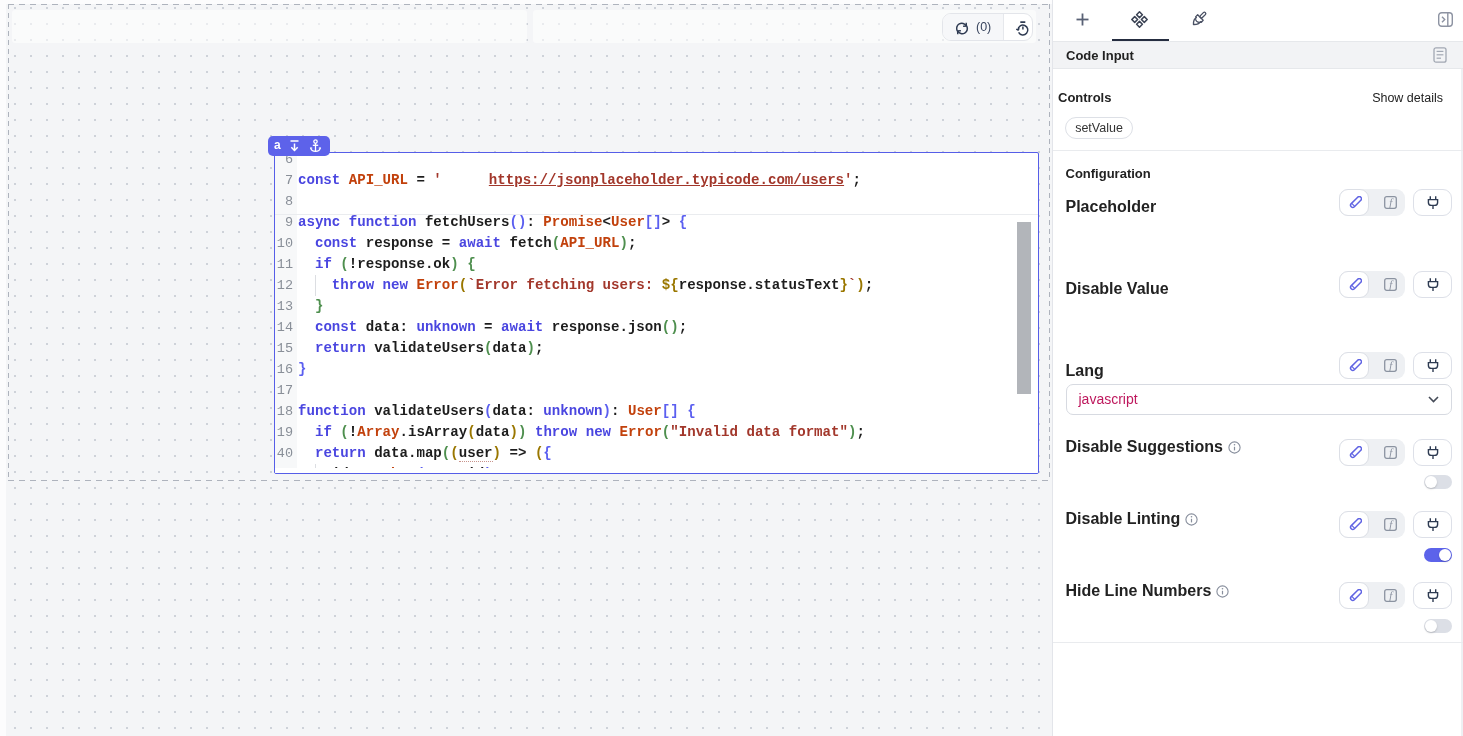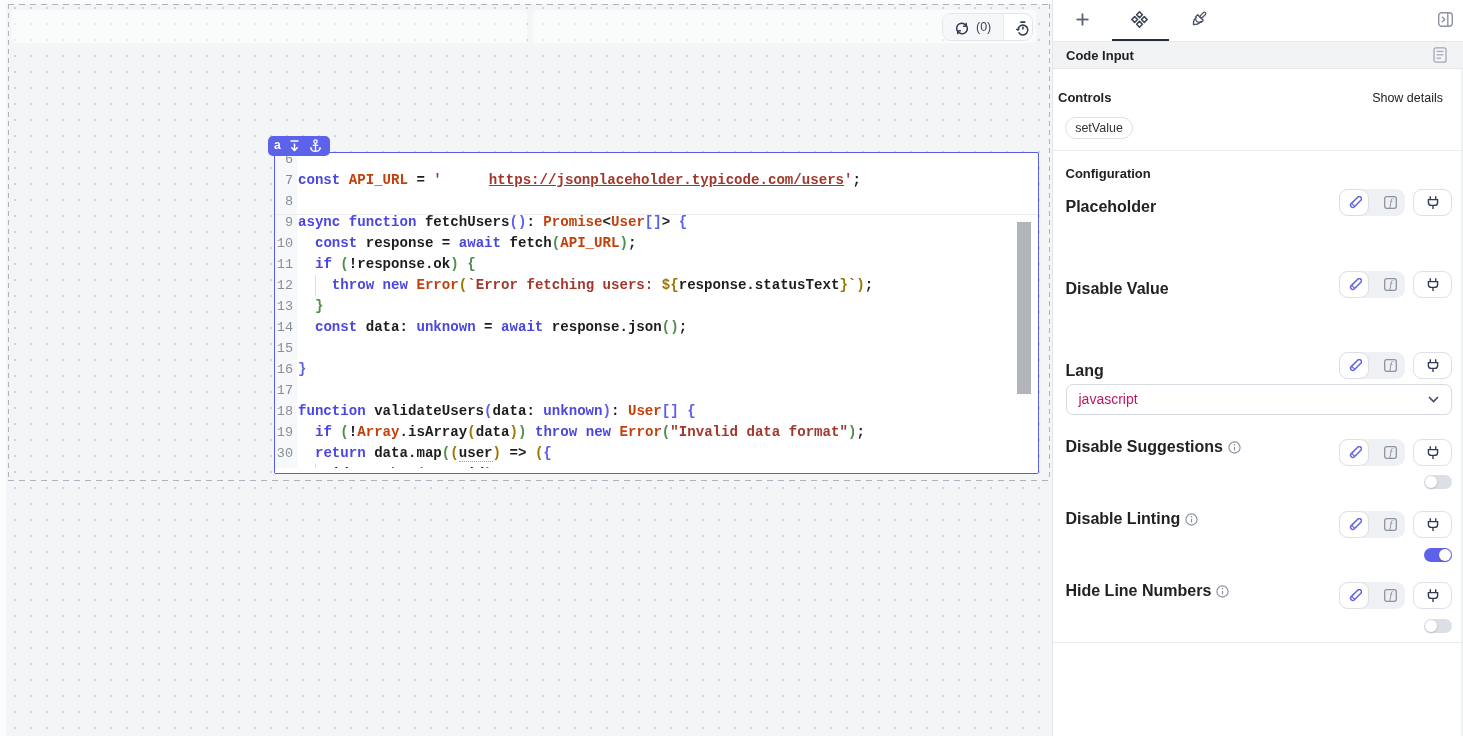--- a/index.html
+++ b/index.html
@@ -123,30 +123,31 @@
     <div class="ln" style="top:80px">10</div>
     <div class="ln" style="top:101px">11</div>
     <div class="ln" style="top:122px">12</div>
     <div class="ln" style="top:143px">13</div>
     <div class="ln" style="top:164px">14</div>
     <div class="ln" style="top:185px">15</div>
     <div class="ln" style="top:206px">16</div>
     <div class="ln" style="top:227px">17</div>
     <div class="ln" style="top:248px">18</div>
     <div class="ln" style="top:269px">19</div>
-    <div class="ln" style="top:290px">30</div>
+    <div class="ln" style="top:290px">40</div>
     <div class="ln" style="top:311px">21</div>
     <div class="cl" style="top:17px"><span class="k">const</span> <span class="t">API_URL</span> = <span class="s">'<span class="url">https://jsonplaceholder.typicode.com/users</span>'</span>;</div>
     <div class="cl" style="top:59px"><span class="k">async</span> <span class="k">function</span> fetchUsers<span class="b1">()</span>: <span class="t">Promise</span>&lt;<span class="t">User</span><span class="b1">[]</span>&gt; <span class="b1">{</span></div>
     <div class="cl" style="top:80px">  <span class="k">const</span> response = <span class="k">await</span> fetch<span class="b2">(</span><span class="t">API_URL</span><span class="b2">)</span>;</div>
     <div class="cl" style="top:101px">  <span class="k">if</span> <span class="b2">(</span>!response.ok<span class="b2">)</span> <span class="b2">{</span></div>
     <div class="guide" style="top:122px"></div>
     <div class="cl" style="top:122px">    <span class="k">throw</span> <span class="k">new</span> <span class="t">Error</span><span class="b3">(</span><span class="s">`Error fetching users: </span><span class="b3">${</span>response.statusText<span class="b3">}</span><span class="s">`</span><span class="b3">)</span>;</div>
     <div class="cl" style="top:143px">  <span class="b2">}</span></div>
     <div class="cl" style="top:164px">  <span class="k">const</span> data: <span class="k">unknown</span> = <span class="k">await</span> response.json<span class="b2">()</span>;</div>
+    <div class="cl" style="top:185px">  <span class="k">return</span> validateUsers<span class="b2">(</span>data<span class="b2">)</span>;</div>
     <div class="cl" style="top:206px"><span class="b1">}</span></div>
     <div class="cl" style="top:248px"><span class="k">function</span> validateUsers<span class="b1">(</span>data: <span class="k">unknown</span><span class="b1">)</span>: <span class="t">User</span><span class="b1">[]</span> <span class="b1">{</span></div>
     <div class="cl" style="top:269px">  <span class="k">if</span> <span class="b2">(</span>!<span class="t">Array</span>.isArray<span class="b3">(</span>data<span class="b3">)</span><span class="b2">)</span> <span class="k">throw</span> <span class="k">new</span> <span class="t">Error</span><span class="b2">(</span><span class="s">"Invalid data format"</span><span class="b2">)</span>;</div>
     <div class="cl" style="top:290px">  <span class="k">return</span> data.map<span class="b2">(</span><span class="b3">(</span><span class="lint">user</span><span class="b3">)</span> =&gt; <span class="b3">(</span><span class="b1">{</span></div>
     <div class="guide" style="top:311px"></div>
     <div class="cl" style="top:311px">    id: <span class="t">Number</span><span class="b1">(</span>user.id<span class="b1">)</span>, name: user.name,</div>
     <div class="hline"></div>
     <div style="position:absolute;left:0;bottom:0;width:763px;height:5px;background:#fff"></div>
     <div class="sbar"></div>
   </div>

